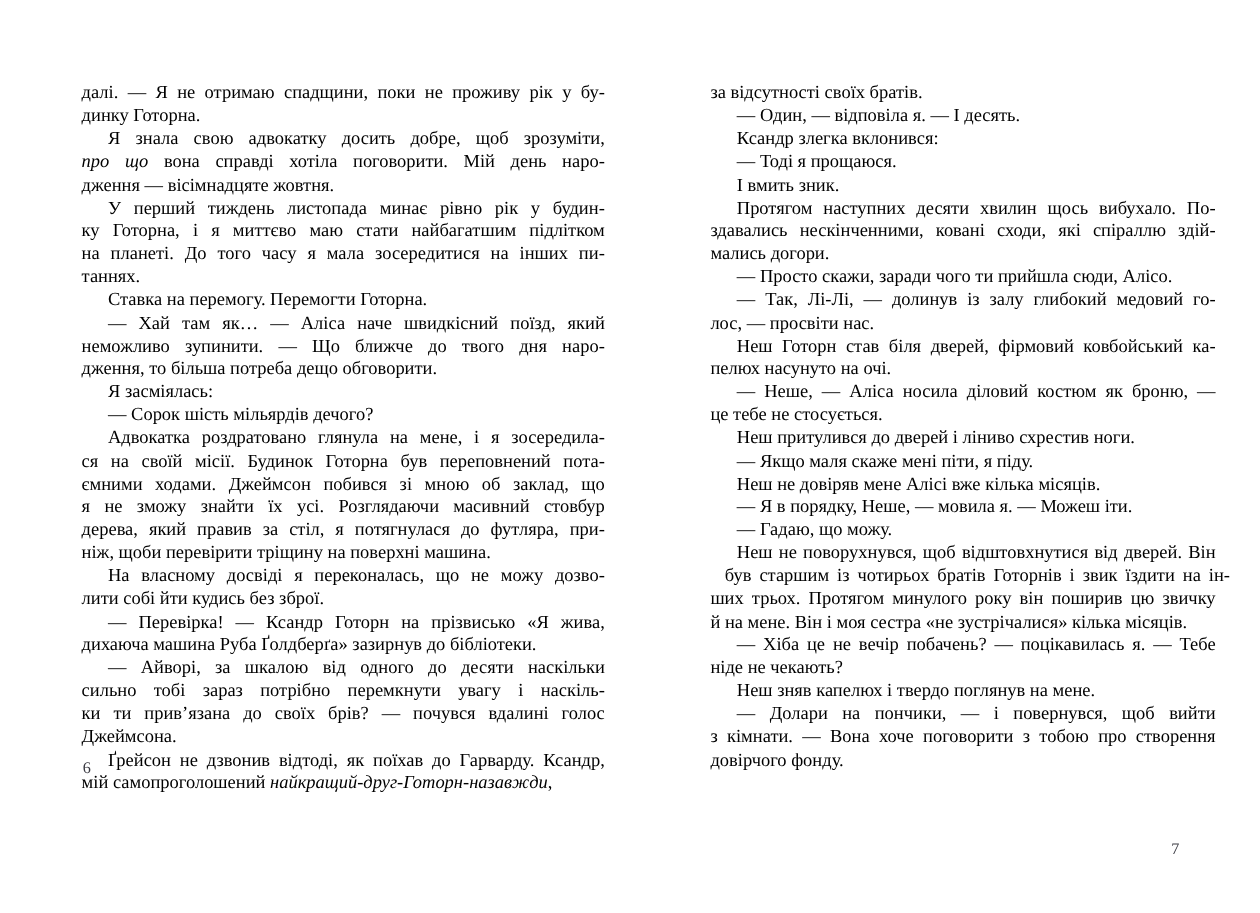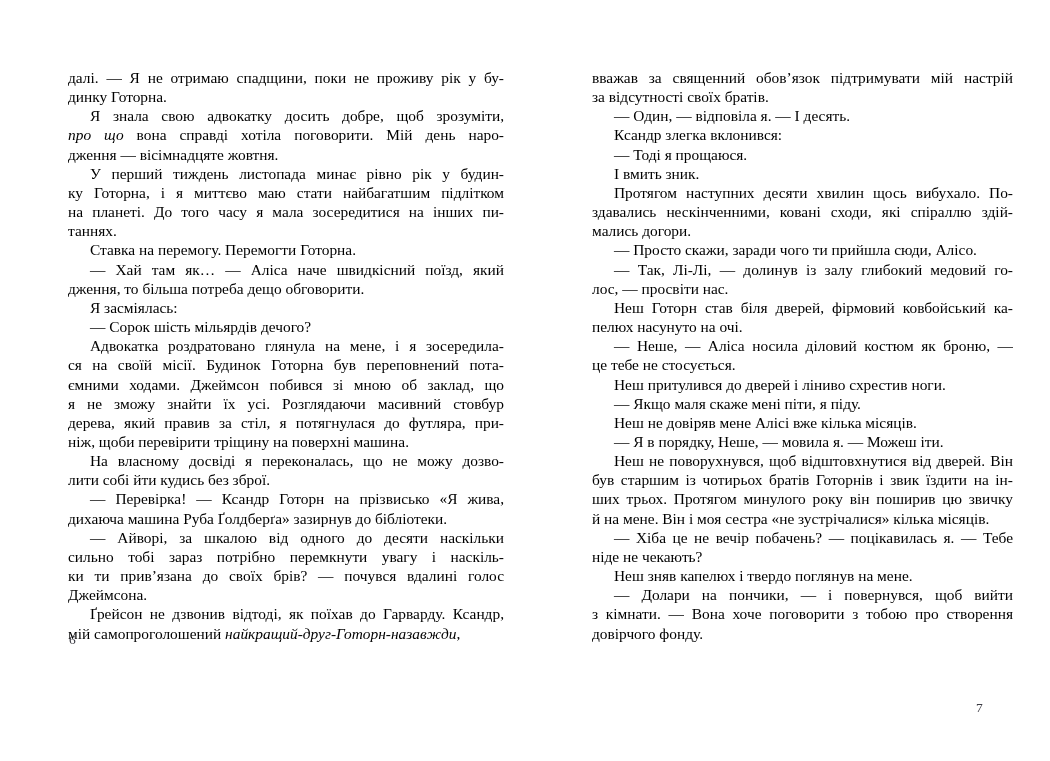--- a/index.html
+++ b/index.html
@@ -49,20 +49,21 @@
       <div class="line"><span class="lc">динку Готорна.</span></div>
       <div class="line ind"><span class="lc" style="word-spacing: 8.79464px;">Я знала свою адвокатку досить добре, щоб зрозуміти,</span></div>
       <div class="line"><span class="lc" style="word-spacing: 9.14258px;"><em>про що</em> вона справді хотіла поговорити. Мій день наро-</span></div>
       <div class="line"><span class="lc">дження — вісімнадцяте жовтня.</span></div>
       <div class="line ind"><span class="lc" style="word-spacing: 6.70703px;">У перший тиждень листопада минає рівно рік у будин-</span></div>
       <div class="line"><span class="lc" style="word-spacing: 7.11523px;">ку Готорна, і я миттєво маю стати найбагатшим підлітком</span></div>
       <div class="line"><span class="lc" style="word-spacing: 5.25156px;">на планеті. До того часу я мала зосередитися на інших пи-</span></div>
       <div class="line"><span class="lc">таннях.</span></div>
       <div class="line ind"><span class="lc">Ставка на перемогу. Перемогти Готорна.</span></div>
       <div class="line ind"><span class="lc" style="word-spacing: 6.20312px;">— Хай там як… — Аліса наче швидкісний поїзд, який</span></div>
+      <div class="line"><span class="lc" style="word-spacing: 8.77734px;">неможливо зупинити. — Що ближче до твого дня наро-</span></div>
       <div class="line"><span class="lc">дження, то більша потреба дещо обговорити.</span></div>
       <div class="line ind"><span class="lc">Я засміялась:</span></div>
       <div class="line ind"><span class="lc">— Сорок шість мільярдів дечого?</span></div>
       <div class="line ind"><span class="lc" style="word-spacing: 5.95312px;">Адвокатка роздратовано глянула на мене, і я зосередила-</span></div>
       <div class="line"><span class="lc" style="word-spacing: 6.5918px;">ся на своїй місії. Будинок Готорна був переповнений пота-</span></div>
       <div class="line"><span class="lc" style="word-spacing: 6.60156px;">ємними ходами. Джеймсон побився зі мною об заклад, що</span></div>
       <div class="line"><span class="lc" style="word-spacing: 8.10156px;">я не зможу знайти їх усі. Розглядаючи масивний стовбур</span></div>
       <div class="line"><span class="lc" style="word-spacing: 5.29167px;">дерева, який правив за стіл, я потягнулася до футляра, при-</span></div>
       <div class="line"><span class="lc">ніж, щоби перевірити тріщину на поверхні машина.</span></div>
       <div class="line ind"><span class="lc" style="word-spacing: 5.91797px;">На власному досвіді я переконалась, що не можу дозво-</span></div>
@@ -74,42 +75,42 @@
       <div class="line"><span class="lc" style="word-spacing: 6.93576px;">ки ти прив’язана до своїх брів? — почувся вдалині голос</span></div>
       <div class="line"><span class="lc">Джеймсона.</span></div>
       <div class="line ind"><span class="lc" style="word-spacing: 3.55078px;">Ґрейсон не дзвонив відтоді, як поїхав до Гарварду. Ксандр,</span></div>
       <div class="line"><span class="lc">мій самопроголошений <em>найкращий-друг-Готорн-назавжди</em>,</span></div>
     </div>
 </div>
 <div class="pagenum pagenum-left" style="left:69px;">6</div>
 
 <div class="page page-right">
   <div class="lines">
-      <div class="line"><span class="lc" style="word-spacing: 7.04948px;">вважав за священний обов’язок підтримувати мій настрій</span></div>
       <div class="line"><span class="lc">за відсутності своїх братів.</span></div>
       <div class="line ind"><span class="lc">— Один, — відповіла я. — І десять.</span></div>
       <div class="line ind"><span class="lc">Ксандр злегка вклонився:</span></div>
       <div class="line ind"><span class="lc">— Тоді я прощаюся.</span></div>
       <div class="line ind"><span class="lc">І вмить зник.</span></div>
       <div class="line ind"><span class="lc" style="word-spacing: 5.21615px;">Протягом наступних десяти хвилин щось вибухало. По-</span></div>
       <div class="line"><span class="lc" style="word-spacing: 6.26823px;">здавались нескінченними, ковані сходи, які спіраллю здій-</span></div>
       <div class="line"><span class="lc">мались догори.</span></div>
       <div class="line ind"><span class="lc">— Просто скажи, заради чого ти прийшла сюди, Алісо.</span></div>
       <div class="line ind"><span class="lc" style="word-spacing: 4.38715px;">— Так, Лі-Лі, — долинув із залу глибокий медовий го-</span></div>
       <div class="line"><span class="lc">лос, — просвіти нас.</span></div>
       <div class="line ind"><span class="lc" style="word-spacing: 4.11607px;">Неш Готорн став біля дверей, фірмовий ковбойський ка-</span></div>
       <div class="line"><span class="lc">пелюх насунуто на очі.</span></div>
       <div class="line ind"><span class="lc" style="word-spacing: 3.66146px;">— Неше, — Аліса носила діловий костюм як броню, —</span></div>
       <div class="line"><span class="lc">це тебе не стосується.</span></div>
       <div class="line ind"><span class="lc">Неш притулився до дверей і ліниво схрестив ноги.</span></div>
       <div class="line ind"><span class="lc">— Якщо маля скаже мені піти, я піду.</span></div>
       <div class="line ind"><span class="lc">Неш не довіряв мене Алісі вже кілька місяців.</span></div>
       <div class="line ind"><span class="lc">— Я в порядку, Неше, — мовила я. — Можеш іти.</span></div>
+      <div class="line ind"><span class="lc">— Гадаю, що можу.</span></div>
       <div class="line ind"><span class="lc" style="word-spacing: 1.35268px;">Неш не поворухнувся, щоб відштовхнутися від дверей. Він</span></div>
-      <div class="line"><span class="lc" style="word-spacing: 2.78281px;">був старшим із чотирьох братів Готорнів і звик їздити на ін-</span></div>
+      <div class="line"><span class="lc" style="word-spacing: 2.78281px; margin-left: 12px;">був старшим із чотирьох братів Готорнів і звик їздити на ін-</span></div>
       <div class="line"><span class="lc" style="word-spacing: 2.92383px;">ших трьох. Протягом минулого року він поширив цю звичку</span></div>
       <div class="line"><span class="lc">й на мене. Він і моя сестра «не зустрічалися» кілька місяців.</span></div>
       <div class="line ind"><span class="lc" style="word-spacing: 2.67656px;">— Хіба це не вечір побачень? — поцікавилась я. — Тебе</span></div>
       <div class="line"><span class="lc">ніде не чекають?</span></div>
       <div class="line ind"><span class="lc">Неш зняв капелюх і твердо поглянув на мене.</span></div>
       <div class="line ind"><span class="lc" style="word-spacing: 8.16992px;">— Долари на пончики, — і повернувся, щоб вийти</span></div>
       <div class="line"><span class="lc" style="word-spacing: 3.90799px;">з кімнати. — Вона хоче поговорити з тобою про створення</span></div>
       <div class="line"><span class="lc">довірчого фонду.</span></div>
     </div>
 </div>

